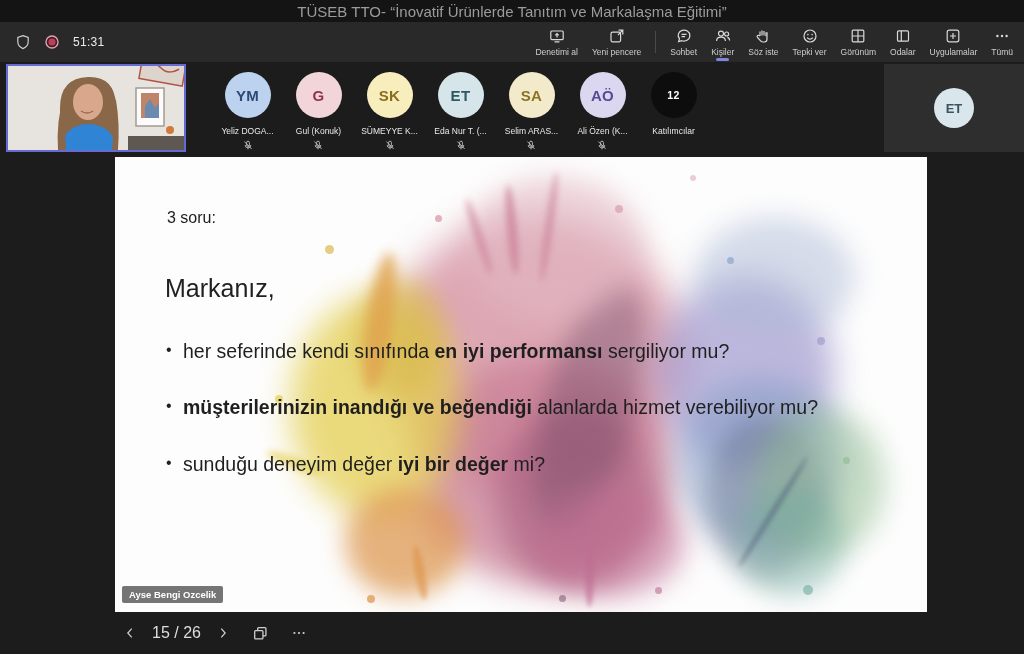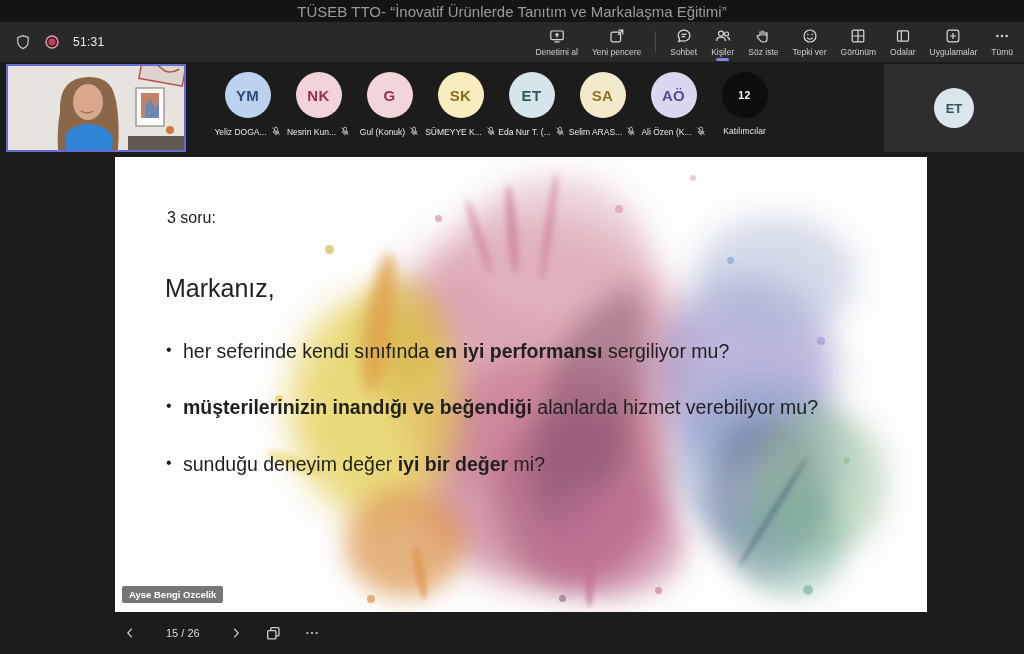--- a/index.html
+++ b/index.html
@@ -47,21 +47,21 @@
   .video-tile svg { display:block; }
 
   .avatar-row { position:absolute; left:212px; top:0; height:92px; display:flex; }
   .p-item { width:71px; display:flex; flex-direction:column; align-items:center; padding-top:10px; cursor:pointer; }
   .p-circle {
     width:46px; height:46px; border-radius:50%;
     display:flex; align-items:center; justify-content:center;
     font-size:15px; font-weight:bold; letter-spacing:.3px;
   }
   .p-circle.count { background:#0d0d0d; color:#fff; font-size:10.5px; }
-  .p-meta { margin-top:8px; display:flex; align-items:center; gap:4px; }
+  .p-meta { margin-top:8px; display:flex; align-items:center; gap:4px;flex-direction:column; }
   .p-name { font-size:8.5px; color:#e9e9e9; white-space:nowrap; }
   .mic { stroke:#cfcfcf; fill:none; stroke-width:1; flex:none; }
 
   .side-tile {
     position:absolute; right:0; top:2px; width:140px; height:88px;
     background:#2e2e2e; display:flex; align-items:center; justify-content:center;
   }
   .side-avatar {
     width:40px; height:40px; border-radius:50%;
     display:flex; align-items:center; justify-content:center;
@@ -85,21 +85,21 @@
     font-size:9.5px; font-weight:bold; padding:3px 7px; border-radius:2px;
   }
 
   
   .bottombar {
     position:absolute; left:0; right:0; top:612px; height:42px; background:#1c1c1c;
     display:flex; align-items:center; padding-left:118px;
   }
   .navbtn { display:flex; align-items:center; justify-content:center; width:24px; height:24px; cursor:pointer; }
   .navbtn svg { stroke:#cfcfcf; fill:none; stroke-width:1.4; display:block; }
-  .pager { font-size:11px; color:#dedede; margin:0 24px; }
+  .pager { font-size:16px; color:#dedede; margin:0 10px; }
   .navgap { width:14px; }
 </style>
 </head>
 <body>
 
 <div class="screen" style="--accent: #7f85e0; --speaker-border: #666bd1;">
 
   <div class="titlebar">
     <span class="ttext">TÜSEB TTO- “İnovatif Ürünlerde Tanıtım ve Markalaşma Eğitimi”</span>
   </div>
@@ -217,31 +217,20 @@
         <path d="M58 84 Q55 48 64 28 L56 30 Q48 55 50 84 Z" fill="#8a6748"></path>
         <path d="M104 84 Q108 50 100 30 L108 34 Q112 58 110 84 Z" fill="#8a6748"></path>
       </svg>
     </div>
 
     <div class="avatar-row">
       <div class="p-item">
         <div class="p-circle" style="background-color: rgb(188, 210, 238); color: rgb(43, 74, 120);">YM</div>
         <div class="p-meta">
           <span class="p-name">Yeliz DOGA...</span>
-          <svg class="mic" width="10" height="11" viewBox="0 0 12 12">
-              <rect x="4.3" y="0.8" width="3.4" height="6.2" rx="1.7"></rect>
-              <path d="M2.6 5.4 a3.4 3.4 0 0 0 6.8 0 M6 8.8 V10.6"></path>
-              <line x1="1.6" y1="1.2" x2="10.4" y2="10.2"></line>
-            </svg>
-        </div>
-      </div>
-      <div class="p-item">
-        <div class="p-circle" style="background-color: rgb(243, 211, 218); color: rgb(147, 48, 78);">NK</div>
-        <div class="p-meta">
-          <span class="p-name">Nesrin Kun...</span>
           <svg class="mic" width="10" height="11" viewBox="0 0 12 12">
               <rect x="4.3" y="0.8" width="3.4" height="6.2" rx="1.7"></rect>
               <path d="M2.6 5.4 a3.4 3.4 0 0 0 6.8 0 M6 8.8 V10.6"></path>
               <line x1="1.6" y1="1.2" x2="10.4" y2="10.2"></line>
             </svg>
         </div>
       </div>
       <div class="p-item">
         <div class="p-circle" style="background-color: rgb(242, 213, 216); color: rgb(147, 48, 78);">G</div>
         <div class="p-meta">

